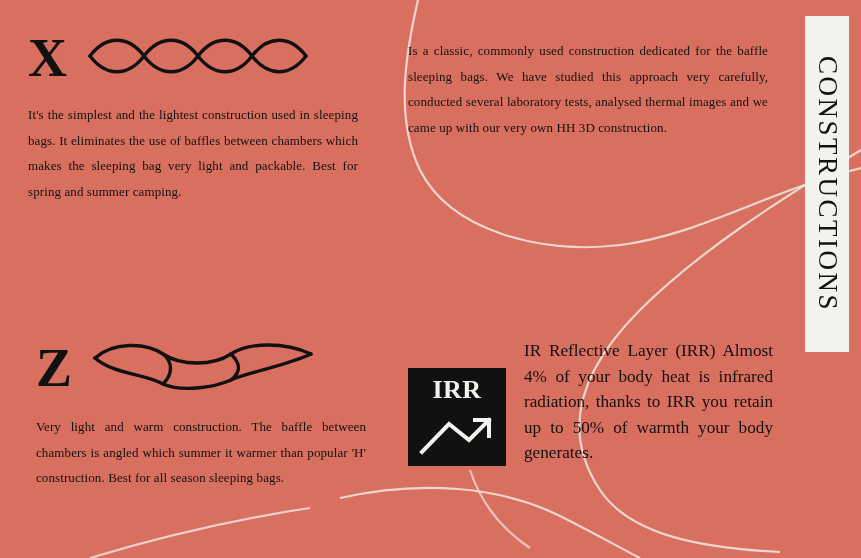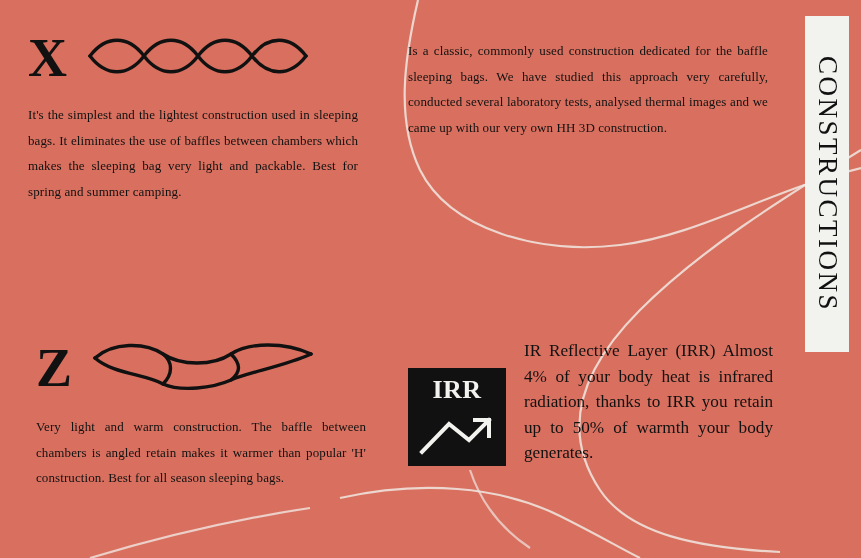--- a/index.html
+++ b/index.html
@@ -172,21 +172,21 @@
         <svg width="228" height="52" viewBox="0 0 228 52" xmlns="http://www.w3.org/2000/svg">
           <g fill="none" stroke="#111" stroke-width="3.4" stroke-linecap="round">
             <path d="M6 18 C 24 2, 56 2, 74 14 C 92 26, 124 26, 142 14 C 160 2, 196 2, 222 14"></path>
             <path d="M6 18 C 24 34, 56 34, 74 44 C 92 52, 124 48, 142 40 C 160 32, 196 26, 222 14"></path>
             <path d="M74 14 C 84 22, 84 34, 74 44"></path>
             <path d="M142 14 C 152 24, 152 32, 142 40"></path>
           </g>
         </svg>
       </div>
     </div>
-    <div class="body-text">Very light and warm construction. The baffle between chambers is angled retain makes it warmer than popular 'H' construction. Best for all season sleeping bags.</div>
+    <div class="body-text">Very light and warm construction. The baffle between chambers is angled which summer it warmer than popular 'H' construction. Best for all season sleeping bags.</div>
   </div>
 
   <div class="cell cell-irr">
     <div class="irr-row">
       <div class="irr-badge">
         <div class="irr-label">IRR</div>
         <svg width="76" height="48" viewBox="0 0 76 48" xmlns="http://www.w3.org/2000/svg">
           <g fill="none" stroke="#f2f2ee" stroke-width="4" stroke-linecap="square">
             <path d="M3 42 L 30 14 L 50 30 L 70 10"></path>
             <path d="M70 10 L 70 26"></path>

